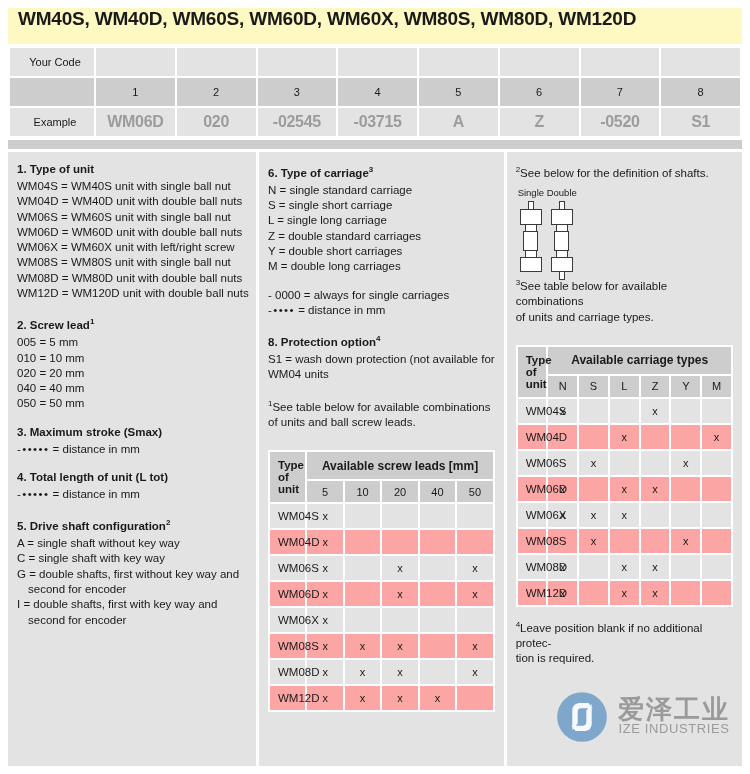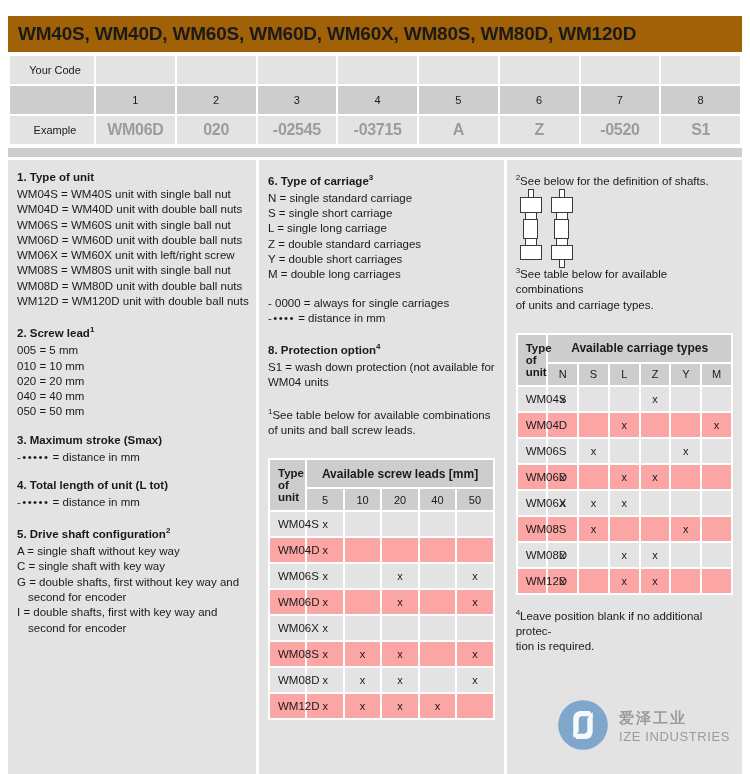--- a/index.html
+++ b/index.html
@@ -7,26 +7,25 @@
     width:750px;height:774px;
     background:#ffffff;
     font-family:"Liberation Sans",sans-serif;
     color:#1a1a1a;
     overflow:hidden;
   }
   .page{position:relative;width:750px;height:774px;box-sizing:border-box;padding:8px 8px 0 8px;background:#fff;}
 
   
   .title-bar{
-    background:#a16207;
+    background:#fef9c3;
     height:36px;
-    display:flex;align-items:center;
+    display:flex;align-items:flex-start;
     padding:0 10px;
     box-sizing:border-box;
-    margin-top:8px;
   }
   .title-bar .title{
     font-size:19px;font-weight:bold;letter-spacing:-0.2px;white-space:nowrap;
   }
 
   
   .code-table{
     width:100%;border-collapse:separate;border-spacing:2px 2px;
     margin-top:2px;table-layout:fixed;
   }
@@ -84,21 +83,21 @@
   .shaft-wrap{display:flex;gap:9px;margin-left:4px;height:74px;align-items:flex-start;}
   .shaft{position:relative;width:22px;height:72px;}
   .shaft .body{position:absolute;left:0;width:22px;background:#fff;border:1.2px solid #3a3a3a;box-sizing:border-box;}
   .shaft .stub{position:absolute;left:8px;width:6px;background:#fff;border:1.2px solid #3a3a3a;box-sizing:border-box;}
   .shaft .rail{position:absolute;left:5px;width:12px;background:#fff;border:1.2px solid #3a3a3a;box-sizing:border-box;}
   .shaft .car{position:absolute;left:3.5px;width:15px;background:#fff;border:1.2px solid #3a3a3a;box-sizing:border-box;}
 
   
   .logo{position:absolute;right:12px;bottom:22px;display:flex;align-items:center;gap:9px;}
   .logo-mark{width:54px;height:54px;flex:0 0 auto;}
-  .logo-text .cn{font-size:15px;color:#9a9a9a;letter-spacing:2px;line-height:23px;font-weight:bold;}
+  .logo-text .cn{font-size:26px;color:#9a9a9a;letter-spacing:2px;line-height:23px;font-weight:bold;}
   .logo-text .en{font-size:13px;color:#9a9a9a;letter-spacing:0.6px;line-height:16px;text-align:center;}
 </style>
 </head>
 <body>
 
 <div class="page">
 
   <div class="title-bar">
     <div class="title">WM40S, WM40D, WM60S, WM60D, WM60X, WM80S, WM80D, WM120D</div>
   </div>
@@ -292,20 +291,24 @@
               <td class="mark"></td>
             </tr>
           </tbody>
       </table>
     </div>
 
     <div class="col col-3">
 
       <div class="fn"><sup>2</sup><span>See below for the definition of shafts.</span></div>
 
+      <div class="shaft-label">
+        <span>Single</span>
+        <span>Double</span>
+      </div>
 
       <div class="shaft-wrap">
 
         <div class="shaft">
           <div class="stub" style="top:0;height:9px;"></div>
           <div class="body" style="top:8px;height:16px;"></div>
           <div class="rail" style="top:23px;height:34px;"></div>
           <div class="car" style="top:30px;height:20px;"></div>
           <div class="body" style="top:56px;height:15px;"></div>
         </div>

